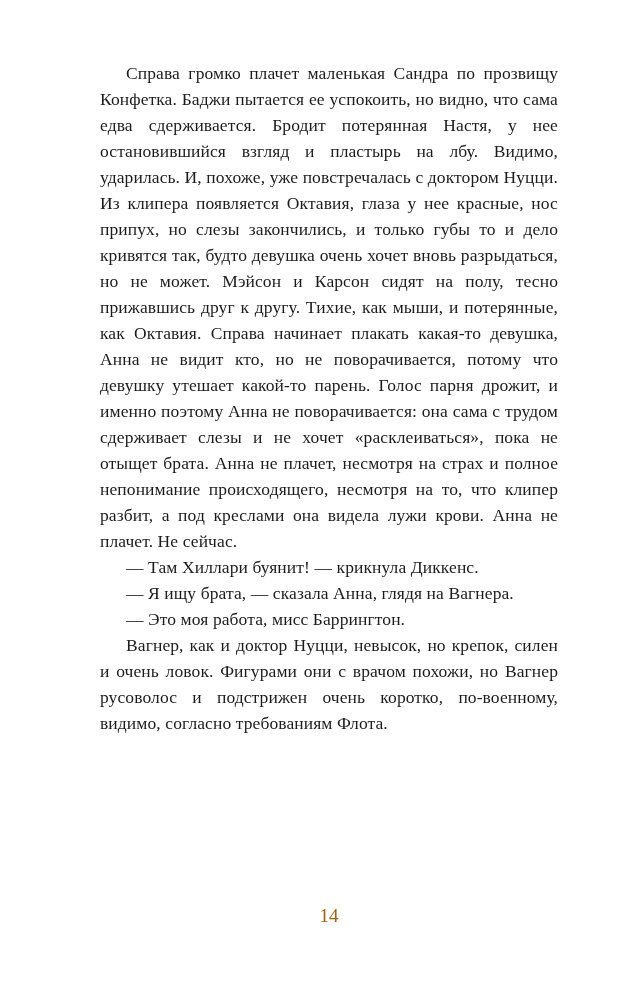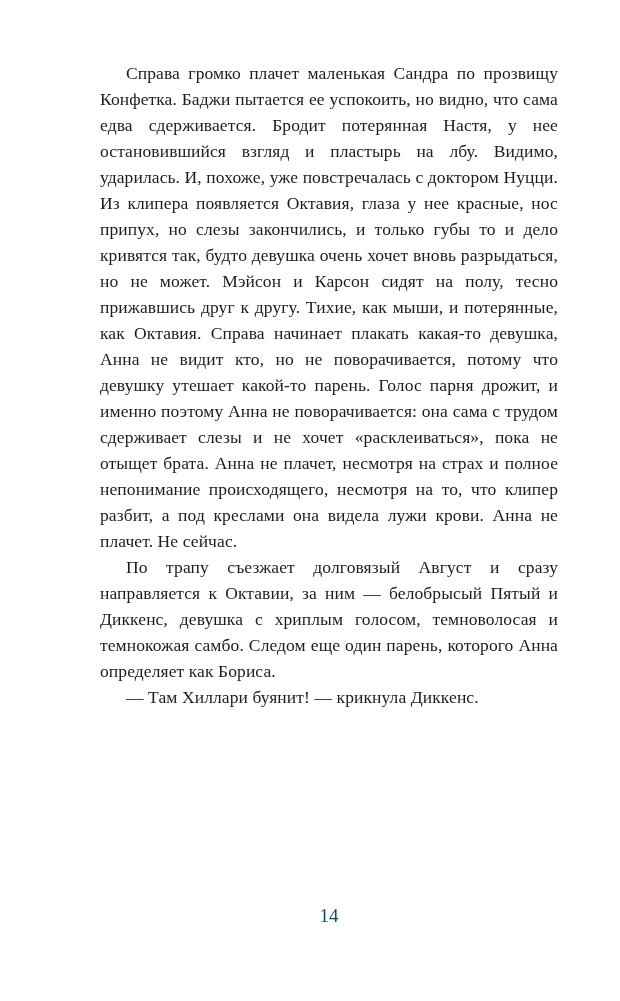--- a/index.html
+++ b/index.html
@@ -37,28 +37,30 @@
       margin: 0;
       padding: 0;
       text-indent: 26px;
     }
     .page-number {
       position: absolute;
       top: 903px;
       left: 100px;
       width: 458px;
       text-align: center;
-      color: #0c4a6e;
+      color: #a16207;
       font-size: 19px;
       line-height: 26px;
     }
   </style>
 </head>
 <body>
 
 <div class="book-page">
   <div class="text-block" lang="ru">
     <p>Справа громко плачет маленькая Сандра по прозвищу Конфетка. Баджи пытается ее успокоить, но видно, что сама едва сдерживается. Бродит потерянная Настя, у нее остановившийся взгляд и пластырь на лбу. Видимо, ударилась. И, похоже, уже повстречалась с доктором Нуцци. Из клипера появляется Октавия, глаза у нее красные, нос припух, но слезы закончились, и только губы то и дело кривятся так, будто девушка очень хочет вновь разрыдаться, но не может. Мэйсон и Карсон сидят на полу, тесно прижавшись друг к другу. Тихие, как мыши, и потерянные, как Октавия. Справа начинает плакать какая-то девушка, Анна не видит кто, но не поворачивается, потому что девушку утешает какой-то парень. Голос парня дрожит, и именно поэтому Анна не поворачивается: она сама с трудом сдерживает слезы и не хочет «расклеиваться», пока не отыщет брата. Анна не плачет, несмотря на страх и полное непонимание происходящего, несмотря на то, что клипер разбит, а под креслами она видела лужи крови. Анна не плачет. Не сейчас.</p>
-    <p>По трапу съезжает долговязый Август и сразу направляется к Октавии, за ним — белобрысый Пятый и Диккенс, девушка с хриплым голосом, темноволосая и темнокожая самбо. Следом еще один парень, которого Анна определяет как Бориса.</p>
     <p>— Там Хиллари буянит! — крикнула Диккенс.</p>
+    <p>— Я ищу брата, — сказала Анна, глядя на Вагнера.</p>
+    <p>— Это моя работа, мисс Баррингтон.</p>
+    <p>Вагнер, как и доктор Нуцци, невысок, но крепок, силен и очень ловок. Фигурами они с врачом похожи, но Вагнер русоволос и подстрижен очень коротко, по-военному, видимо, согласно требованиям Флота.</p>
   </div>
   <div class="page-number">14</div>
 </div>
 
 </body></html>

